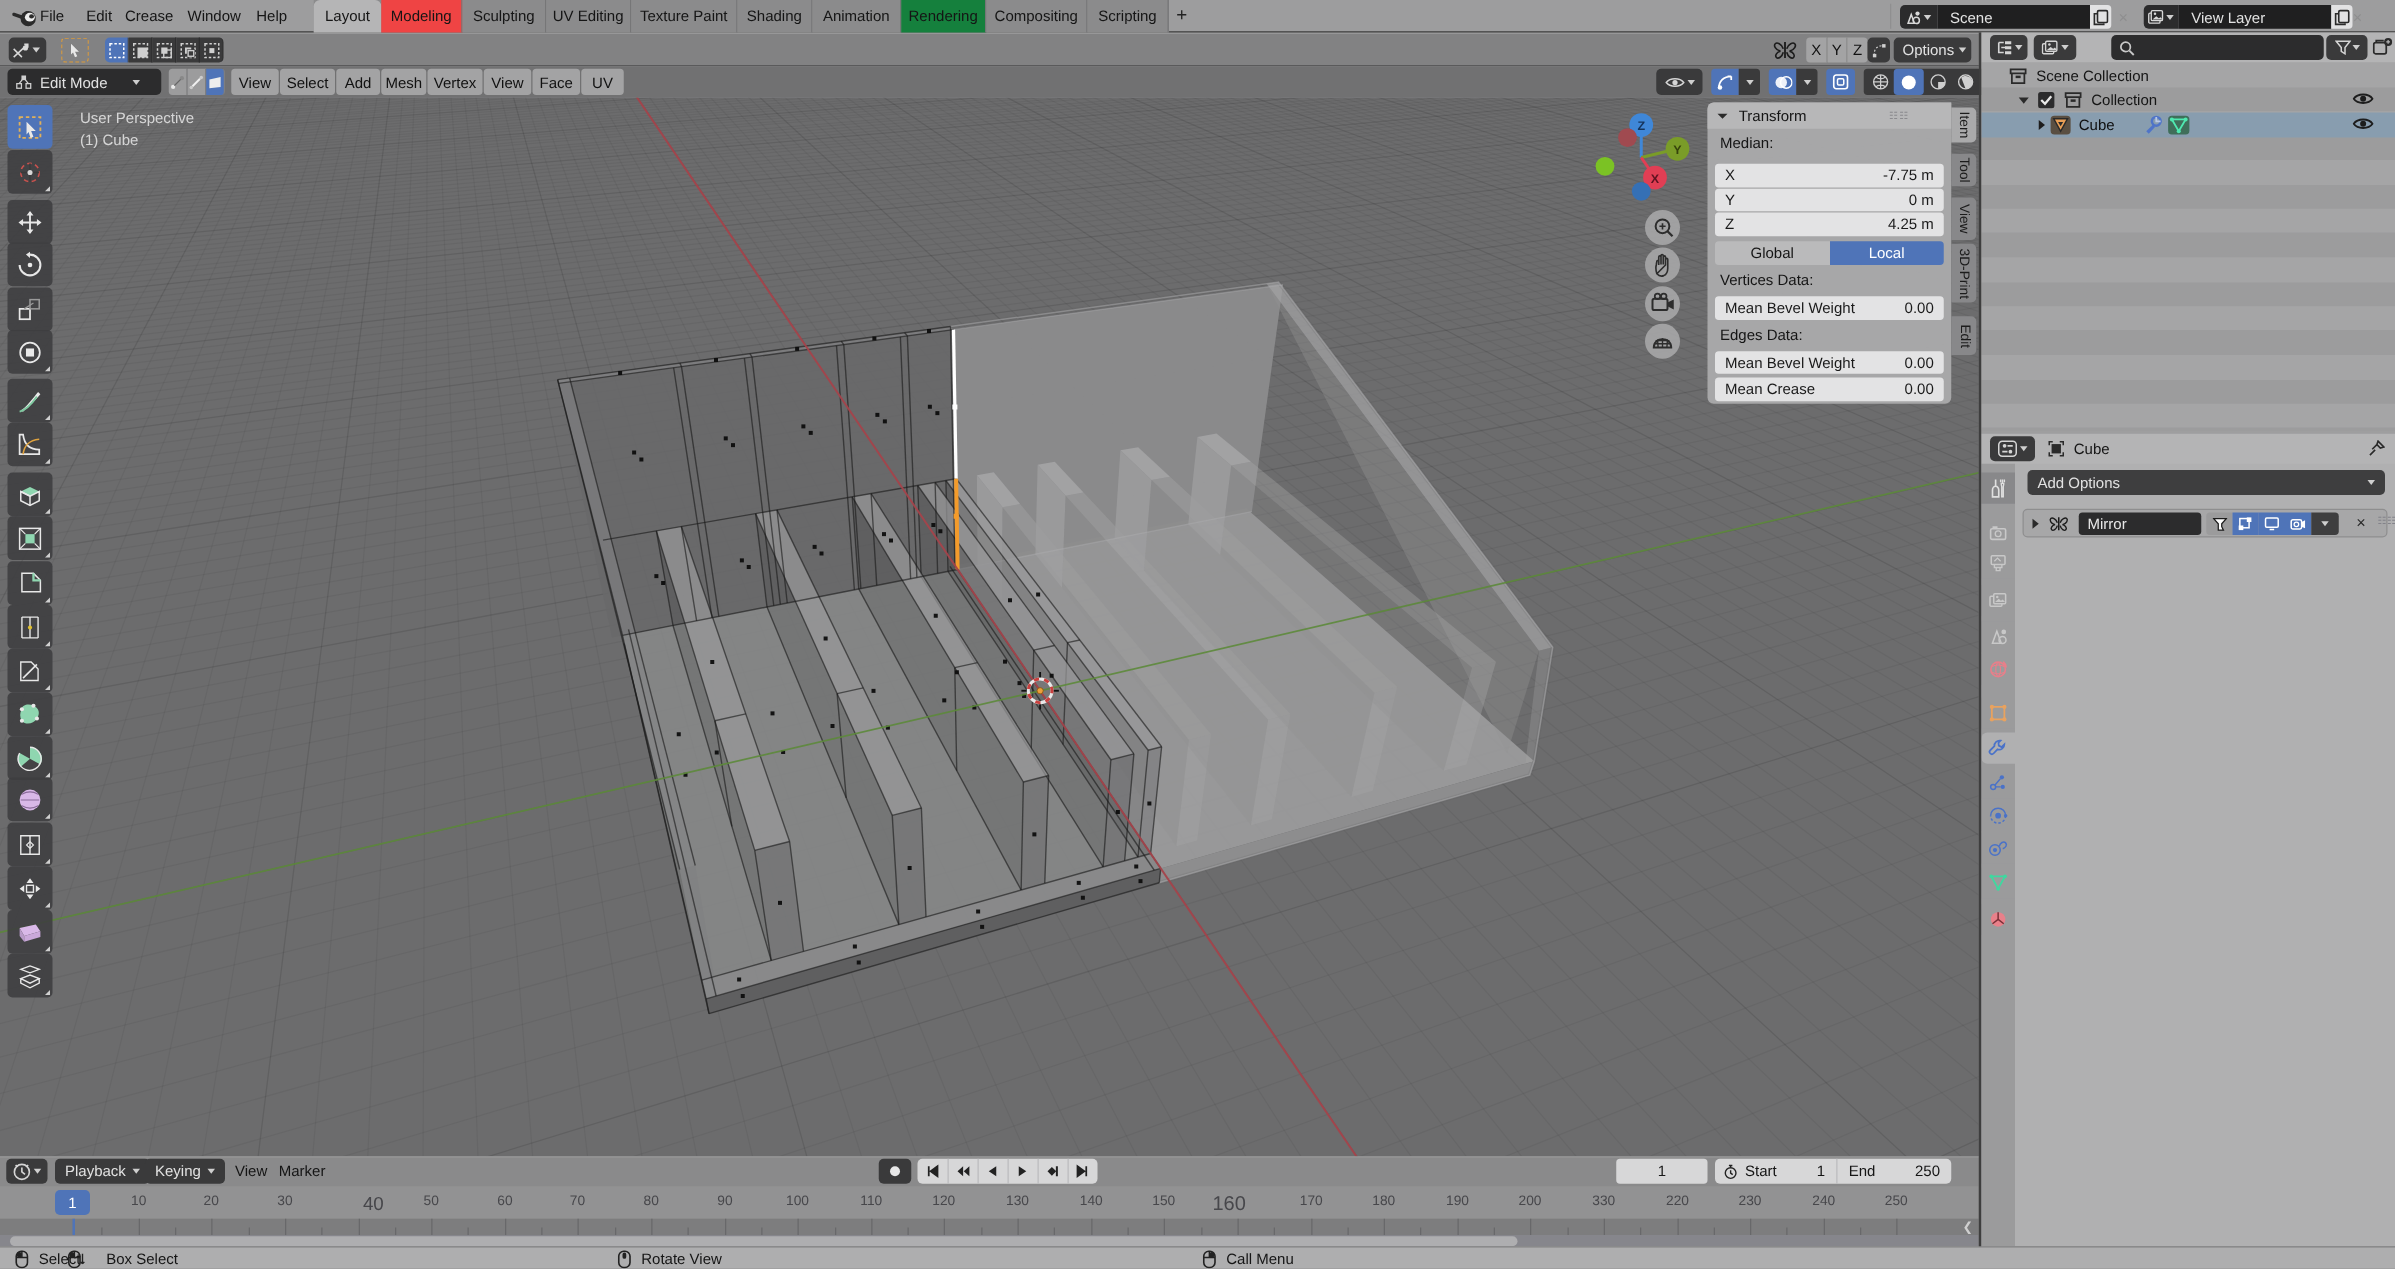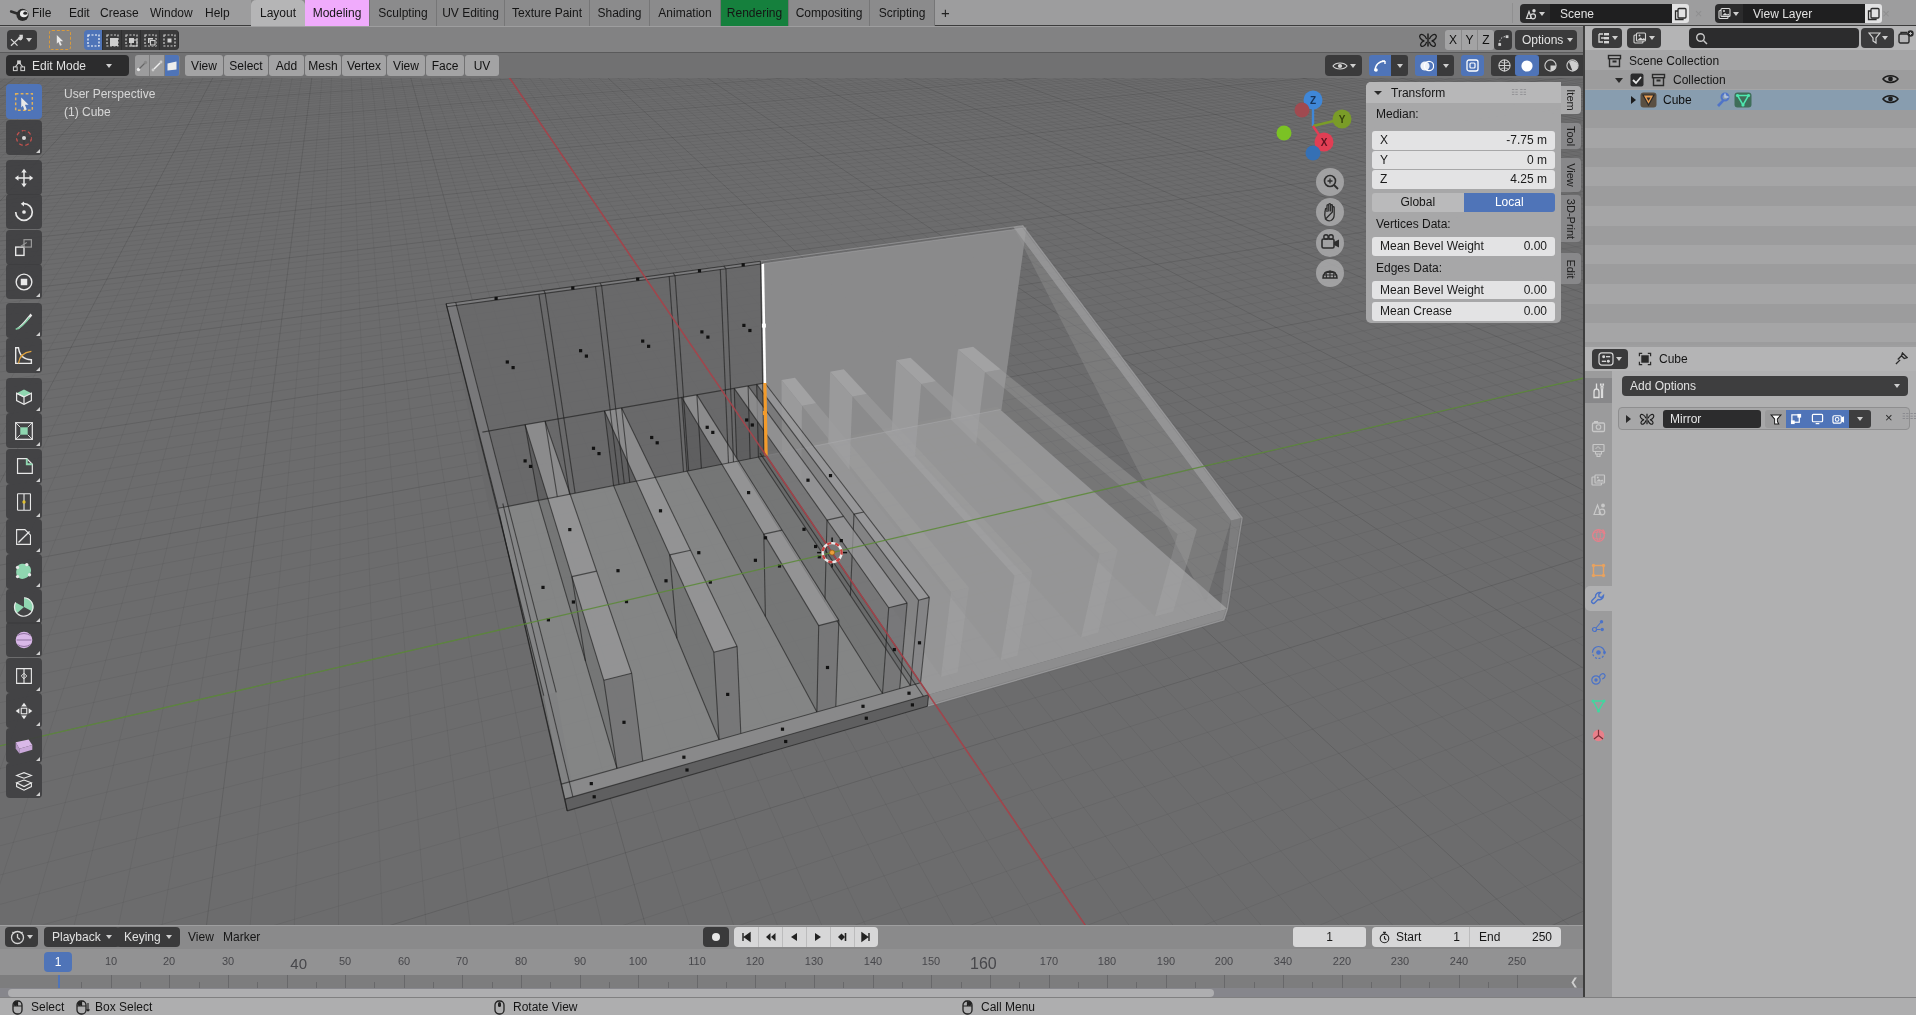--- a/index.html
+++ b/index.html
@@ -18,21 +18,21 @@
       <ellipse cx="17.6" cy="11.4" rx="4.7" ry="4.1" fill="#ececec"></ellipse>
       <ellipse cx="19.2" cy="10.7" rx="2.3" ry="2.0" fill="#2b2b2b"></ellipse>
     </svg>
 <div class="abs" style="left:32px;top:6px">File</div>
 <div class="abs" style="left:69px;top:6px">Edit</div>
 <div class="abs" style="left:100px;top:6px">Crease</div>
 <div class="abs" style="left:150px;top:6px">Window</div>
 <div class="abs" style="left:205px;top:6px">Help</div>
 <div class="abs" style="left:251px;top:0;width:684px;height:26px;background:#8b8b8c"></div>
 <div class="abs" style="left:251px;top:0;width:54px;height:26px;background:#b5b5b6;border-radius:5px 5px 0 0;display:flex;align-items:center;justify-content:center">Layout</div>
-<div class="abs" style="left:305px;top:0;width:65px;height:26px;background:#f0abfc;border-right:1px solid #767677;display:flex;align-items:center;justify-content:center">Modeling</div>
+<div class="abs" style="left:305px;top:0;width:65px;height:26px;background:#ef4444;border-right:1px solid #767677;display:flex;align-items:center;justify-content:center">Modeling</div>
 <div class="abs" style="left:370px;top:0;width:67px;height:26px;background:#8b8b8c;border-right:1px solid #767677;display:flex;align-items:center;justify-content:center">Sculpting</div>
 <div class="abs" style="left:437px;top:0;width:68px;height:26px;background:#8b8b8c;border-right:1px solid #767677;display:flex;align-items:center;justify-content:center">UV Editing</div>
 <div class="abs" style="left:505px;top:0;width:85px;height:26px;background:#8b8b8c;border-right:1px solid #767677;display:flex;align-items:center;justify-content:center">Texture Paint</div>
 <div class="abs" style="left:590px;top:0;width:60px;height:26px;background:#8b8b8c;border-right:1px solid #767677;display:flex;align-items:center;justify-content:center">Shading</div>
 <div class="abs" style="left:650px;top:0;width:71px;height:26px;background:#8b8b8c;border-right:1px solid #767677;display:flex;align-items:center;justify-content:center">Animation</div>
 <div class="abs" style="left:721px;top:0;width:68px;height:26px;background:#15803d;border-right:1px solid #767677;display:flex;align-items:center;justify-content:center">Rendering</div>
 <div class="abs" style="left:789px;top:0;width:81px;height:26px;background:#8b8b8c;border-right:1px solid #767677;display:flex;align-items:center;justify-content:center">Compositing</div>
 <div class="abs" style="left:870px;top:0;width:65px;height:26px;background:#8b8b8c;border-right:1px solid #767677;display:flex;align-items:center;justify-content:center">Scripting</div>
 <div class="abs" style="left:941px;top:4px;font-size:15px;color:#222">+</div>
 <div class="abs" style="left:1512px;top:3px;width:1px;height:20px;background:#8f8f90"></div>
@@ -1410,21 +1410,21 @@
     <div class="abs" style="left:677px;top:29px;width:40px;text-align:center;color:#47474b;font-size:11px">110</div>
     <div class="abs" style="left:735px;top:29px;width:40px;text-align:center;color:#47474b;font-size:11px">120</div>
     <div class="abs" style="left:794px;top:29px;width:40px;text-align:center;color:#47474b;font-size:11px">130</div>
     <div class="abs" style="left:853px;top:29px;width:40px;text-align:center;color:#47474b;font-size:11px">140</div>
     <div class="abs" style="left:911px;top:29px;width:40px;text-align:center;color:#47474b;font-size:11px">150</div>
     <div class="abs" style="left:970px;top:29px;width:40px;text-align:left;color:#47474b;font-size:16px">160</div>
     <div class="abs" style="left:1029px;top:29px;width:40px;text-align:center;color:#47474b;font-size:11px">170</div>
     <div class="abs" style="left:1087px;top:29px;width:40px;text-align:center;color:#47474b;font-size:11px">180</div>
     <div class="abs" style="left:1146px;top:29px;width:40px;text-align:center;color:#47474b;font-size:11px">190</div>
     <div class="abs" style="left:1204px;top:29px;width:40px;text-align:center;color:#47474b;font-size:11px">200</div>
-    <div class="abs" style="left:1263px;top:29px;width:40px;text-align:center;color:#47474b;font-size:11px">340</div>
+    <div class="abs" style="left:1263px;top:29px;width:40px;text-align:center;color:#47474b;font-size:11px">330</div>
     <div class="abs" style="left:1322px;top:29px;width:40px;text-align:center;color:#47474b;font-size:11px">220</div>
     <div class="abs" style="left:1380px;top:29px;width:40px;text-align:center;color:#47474b;font-size:11px">230</div>
     <div class="abs" style="left:1439px;top:29px;width:40px;text-align:center;color:#47474b;font-size:11px">240</div>
     <div class="abs" style="left:1497px;top:29px;width:40px;text-align:center;color:#47474b;font-size:11px">250</div>
     <div class="abs" style="left:0;top:49px;width:1583px;height:13px;background:#7d7d7e"></div>
     <div class="abs" style="left:81px;top:56px;width:1px;height:6px;background:#68686a"></div>
     <div class="abs" style="left:111px;top:49px;width:1px;height:13px;background:#68686a"></div>
     <div class="abs" style="left:140px;top:56px;width:1px;height:6px;background:#68686a"></div>
     <div class="abs" style="left:169px;top:49px;width:1px;height:13px;background:#68686a"></div>
     <div class="abs" style="left:199px;top:56px;width:1px;height:6px;background:#68686a"></div>
@@ -1481,21 +1481,21 @@
   </div>
 <div class="abs" style="left:0;top:997px;width:1916px;height:18px;background:#aeaeaf;border-top:1px solid #808081">
     <div class="abs row" style="left:12px;top:1px;height:16px;gap:8px">
       <svg width="11" height="15" viewBox="0 0 11 15">
         <rect x="1" y="1" width="9" height="13" rx="4" fill="none" stroke="#222" stroke-width="1.3"></rect>
         <path d="M5.5 1 V6 M1 6 H10" stroke="#222" stroke-width="1.2"></path>
         <rect x="1.5" y="1.5" width="4" height="4.5" rx="2" fill="#222"></rect>
       </svg>
       <span>Select</span>
     </div>
-    <div class="abs row" style="left:76px;top:1px;height:16px;gap:4px">
+    <div class="abs row" style="left:54px;top:1px;height:16px;gap:16px">
       <svg width="15" height="15" viewBox="0 0 15 15">
         <rect x="1" y="1" width="9" height="13" rx="4" fill="none" stroke="#222" stroke-width="1.3"></rect>
         <path d="M5.5 1 V6 M1 6 H10" stroke="#222" stroke-width="1.2"></path>
         <rect x="1.5" y="1.5" width="4" height="4.5" rx="2" fill="#222"></rect>
         <path d="M12 3 V11 M12 11 L10.5 9.5 M12 11 L13.5 9.5" stroke="#222" stroke-width="1.1" fill="none"></path>
       </svg>
       <span>Box Select</span>
     </div>
     <div class="abs row" style="left:494px;top:1px;height:16px;gap:8px">
       <svg width="11" height="15" viewBox="0 0 11 15">

